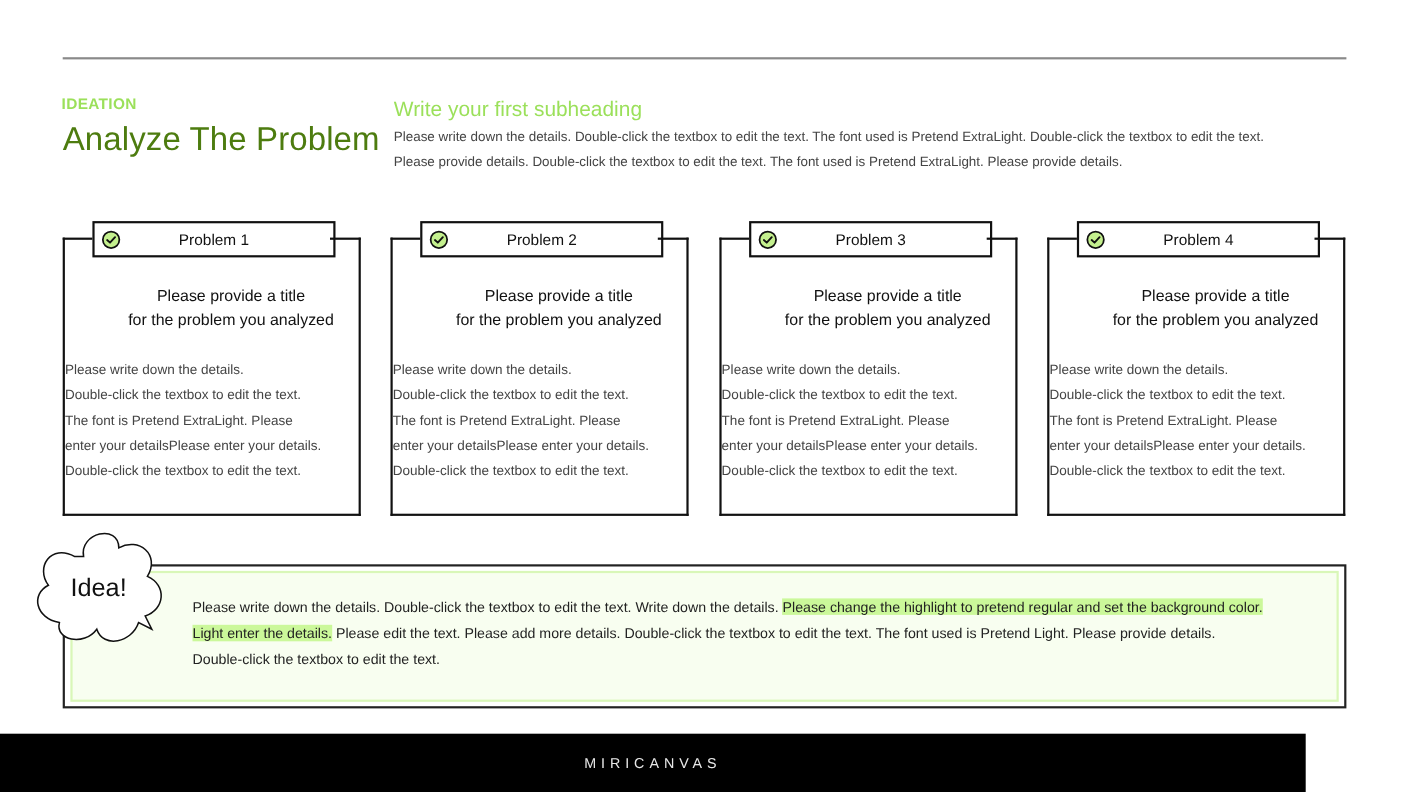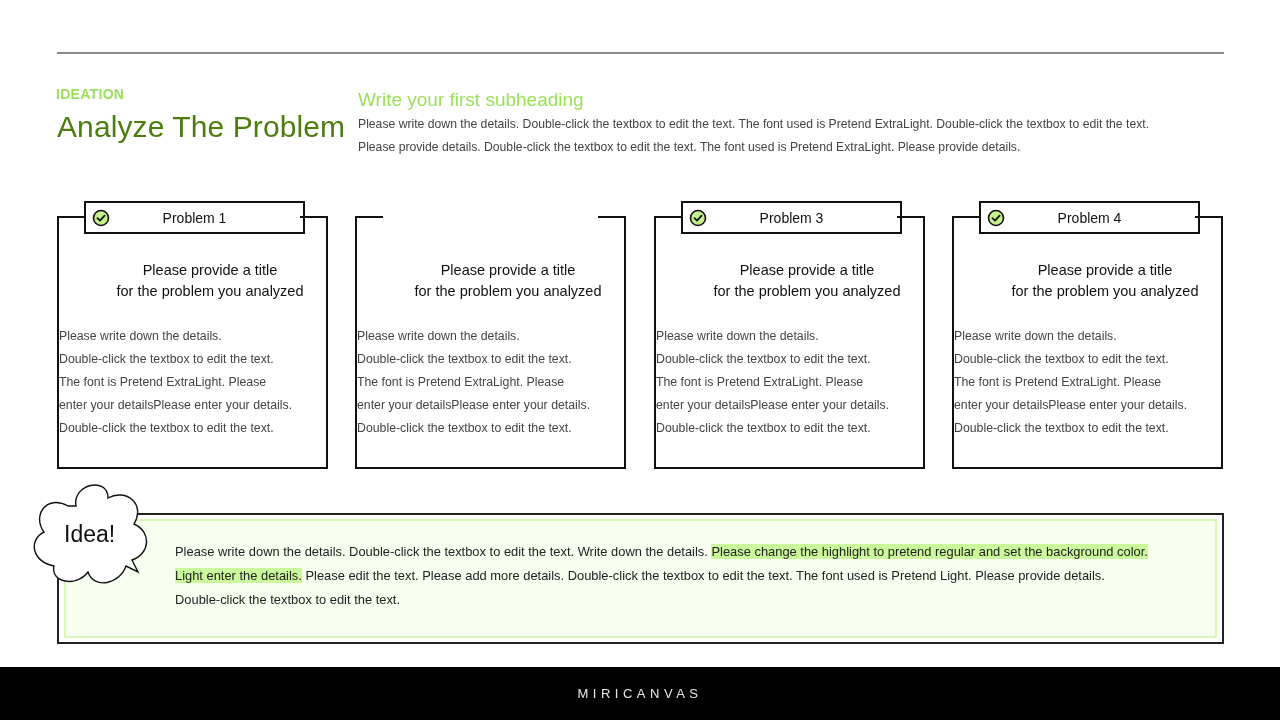--- a/index.html
+++ b/index.html
@@ -25,21 +25,21 @@
   .card-body { position: absolute; top: 109px; left: 0; right: 0; text-align: left; font-size: 12.3px; line-height: 23px; color: #444; }
 
   .idea-box { position: absolute; left: 57px; top: 513px; width: 1167px; height: 131px; border: 2px solid #222; background: #fff; }
   .idea-inner { position: absolute; left: 5px; top: 4px; right: 5px; bottom: 4px; border: 2px solid #d9f7b8; background: #f8fef0; }
   .idea-text { position: absolute; left: 116px; top: 25px; width: 1030px; font-size: 12.9px; line-height: 24px; color: #222; }
   .hl { background: #cbf89a; margin-top: 42px; }
 
   .cloud { position: absolute; left: 28px; top: 476px; width: 126px; height: 120px; }
   .cloud-label { position: absolute; left: 64px; top: 521px; font-size: 23px; color: #111; }
 
-  .footer { position: absolute; left: 0; top: 667px; width: 1280px; height: 53px; background: #000; display: flex; align-items: center; justify-content: center; }
+  .footer { position: absolute; left: 0; top: 667px; width: 1187px; height: 53px; background: #000; display: flex; align-items: center; justify-content: center; }
   .footer-brand { color: #e8e8e8; font-size: 13px; letter-spacing: 4.5px; }
 </style>
 </head>
 <body>
 
 <div class="top-rule"></div>
 
 <div class="eyebrow">IDEATION</div>
 <div class="page-title">Analyze The Problem</div>
 
@@ -64,20 +64,27 @@
   <div class="card-body">
     <div>Please write down the details.</div>
     <div>Double-click the textbox to edit the text.</div>
     <div>The font is Pretend ExtraLight. Please</div>
     <div>enter your detailsPlease enter your details.</div>
     <div>Double-click the textbox to edit the text.</div>
   </div>
 </div>
 
 <div class="card" style="left:355px;">
+  <div class="card-tab">
+    <svg class="check-icon" viewBox="0 0 18 18">
+        <circle cx="9" cy="9" r="7.5" fill="#c4f08e" stroke="#111" stroke-width="1.6"></circle>
+        <path d="M5.4 9.2 L8 11.6 L12.6 6.6" fill="none" stroke="#111" stroke-width="1.7" stroke-linecap="round" stroke-linejoin="round"></path>
+      </svg>
+    <span class="card-tab-label">Problem 2</span>
+  </div>
   <div class="card-title">
     <div>Please provide a title</div>
     <div>for the problem you analyzed</div>
   </div>
   <div class="card-body">
     <div>Please write down the details.</div>
     <div>Double-click the textbox to edit the text.</div>
     <div>The font is Pretend ExtraLight. Please</div>
     <div>enter your detailsPlease enter your details.</div>
     <div>Double-click the textbox to edit the text.</div>

